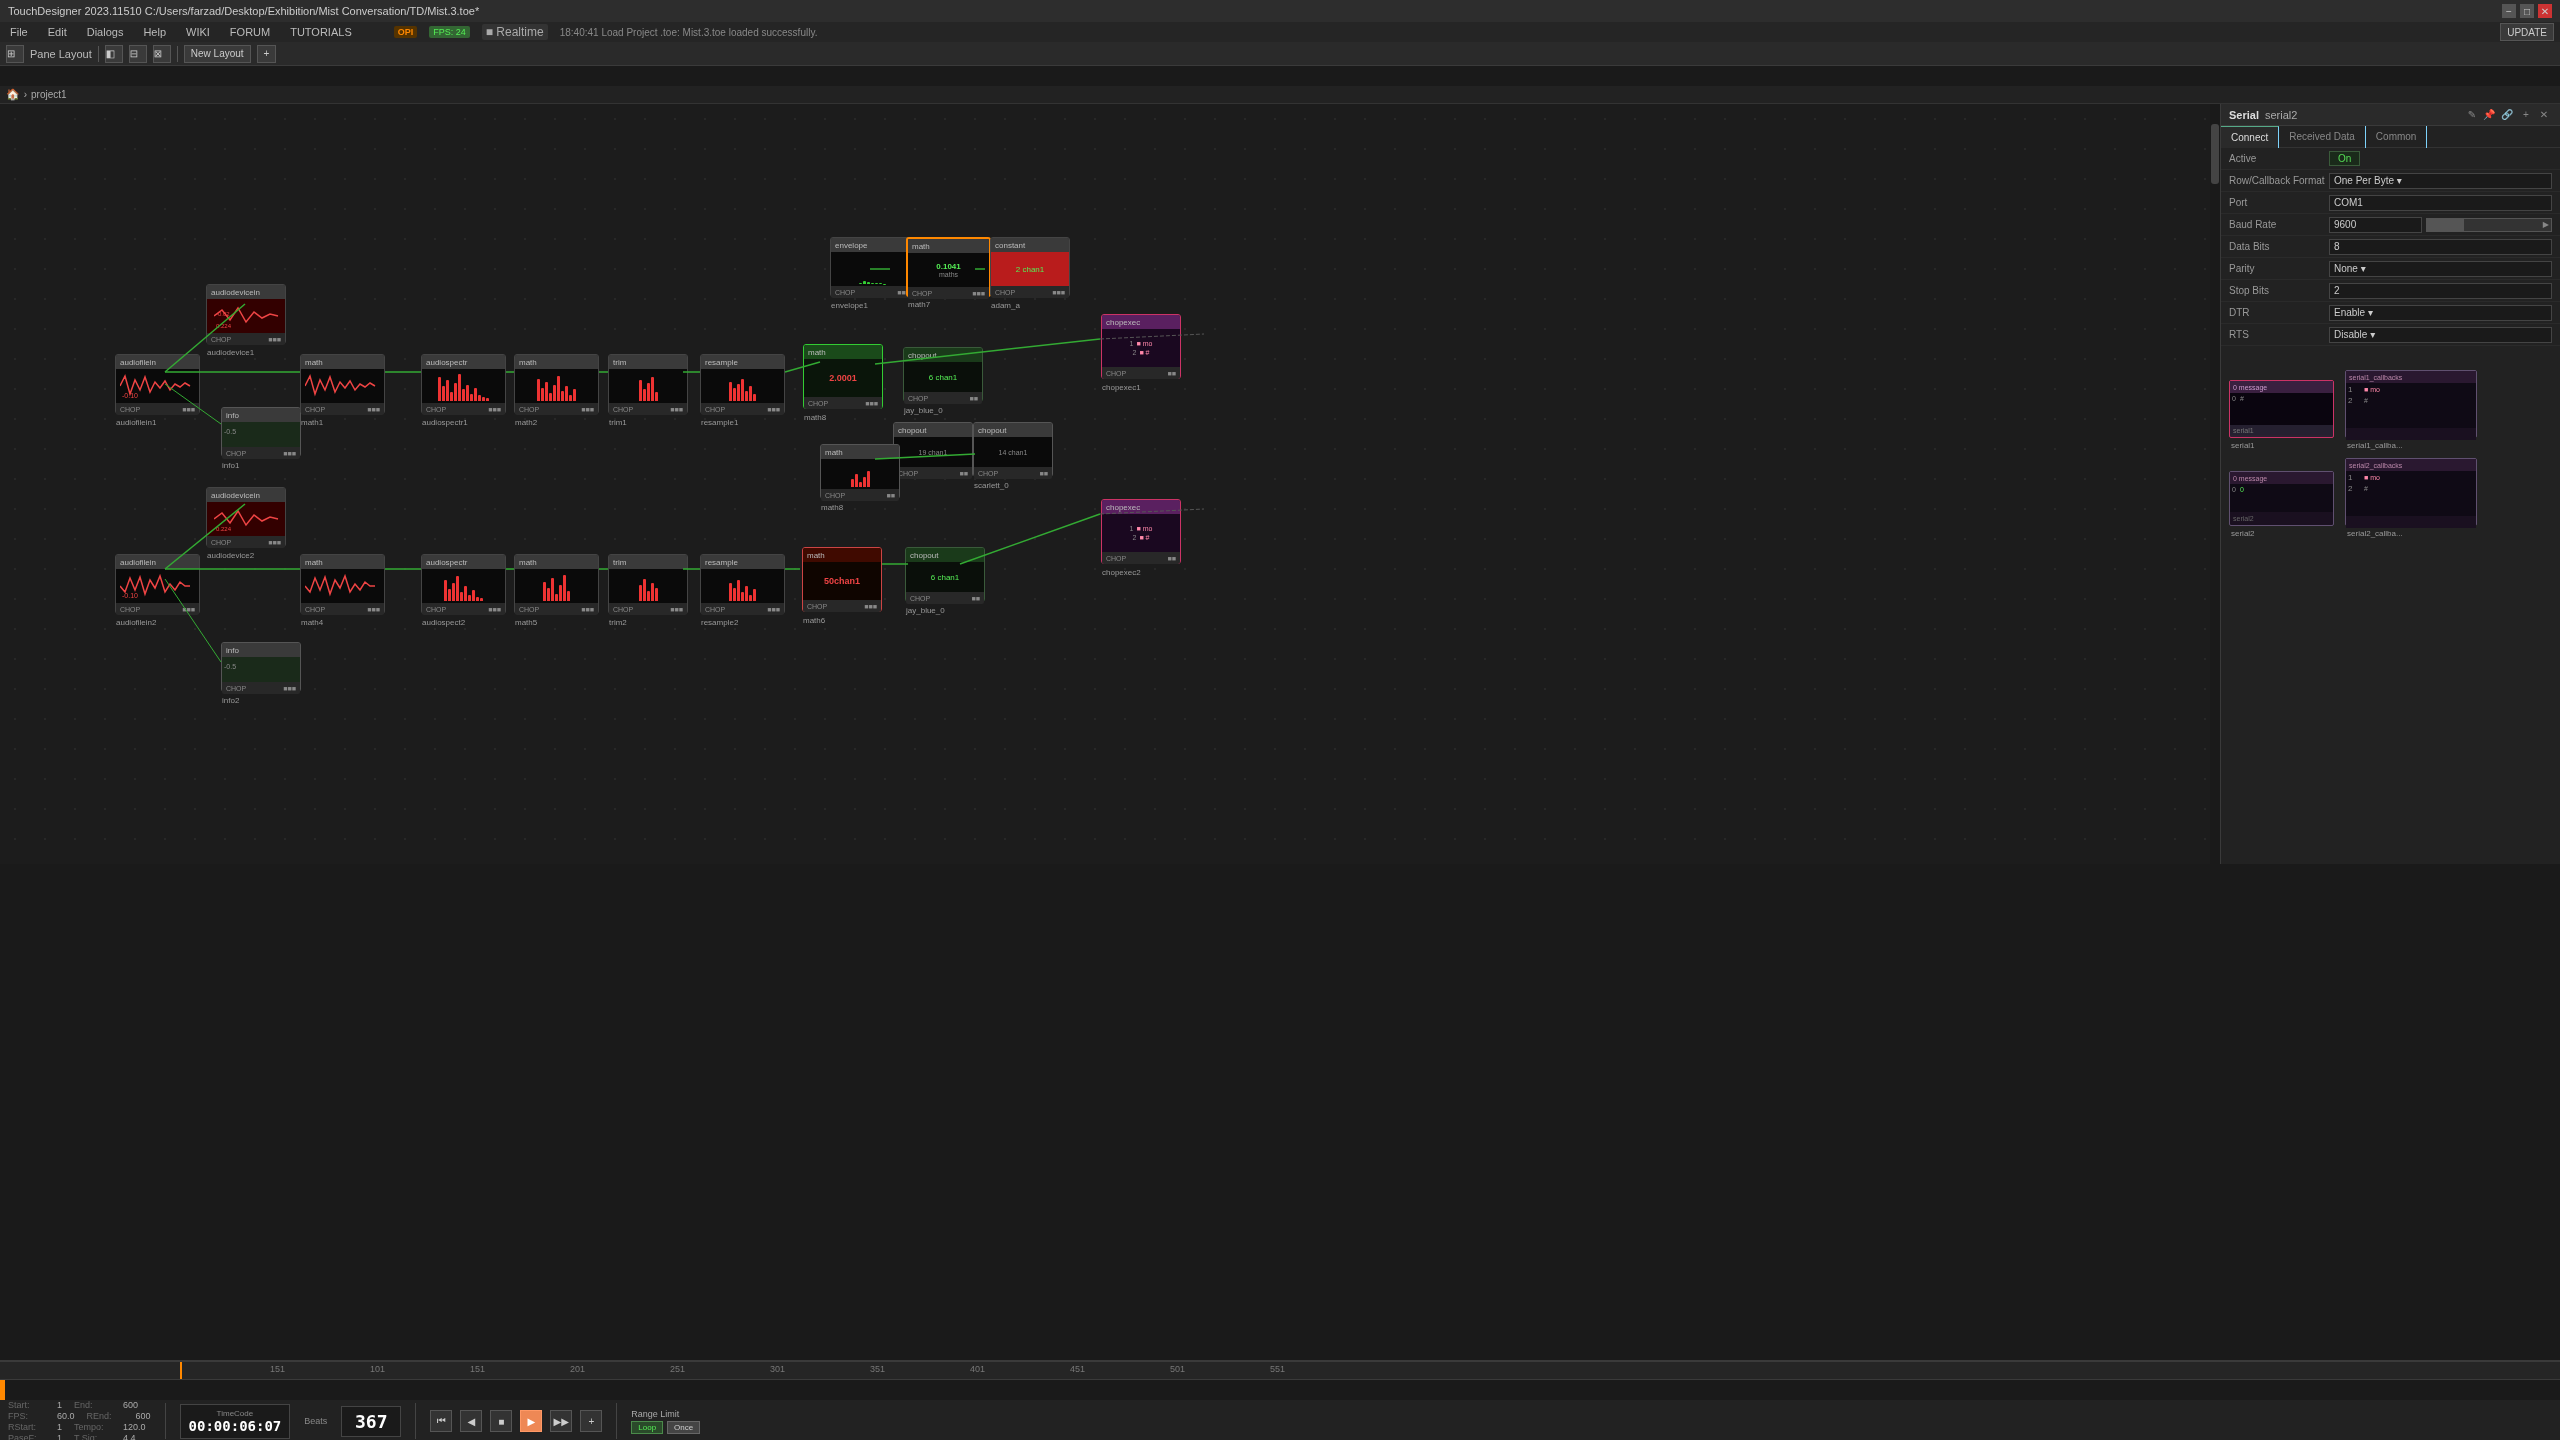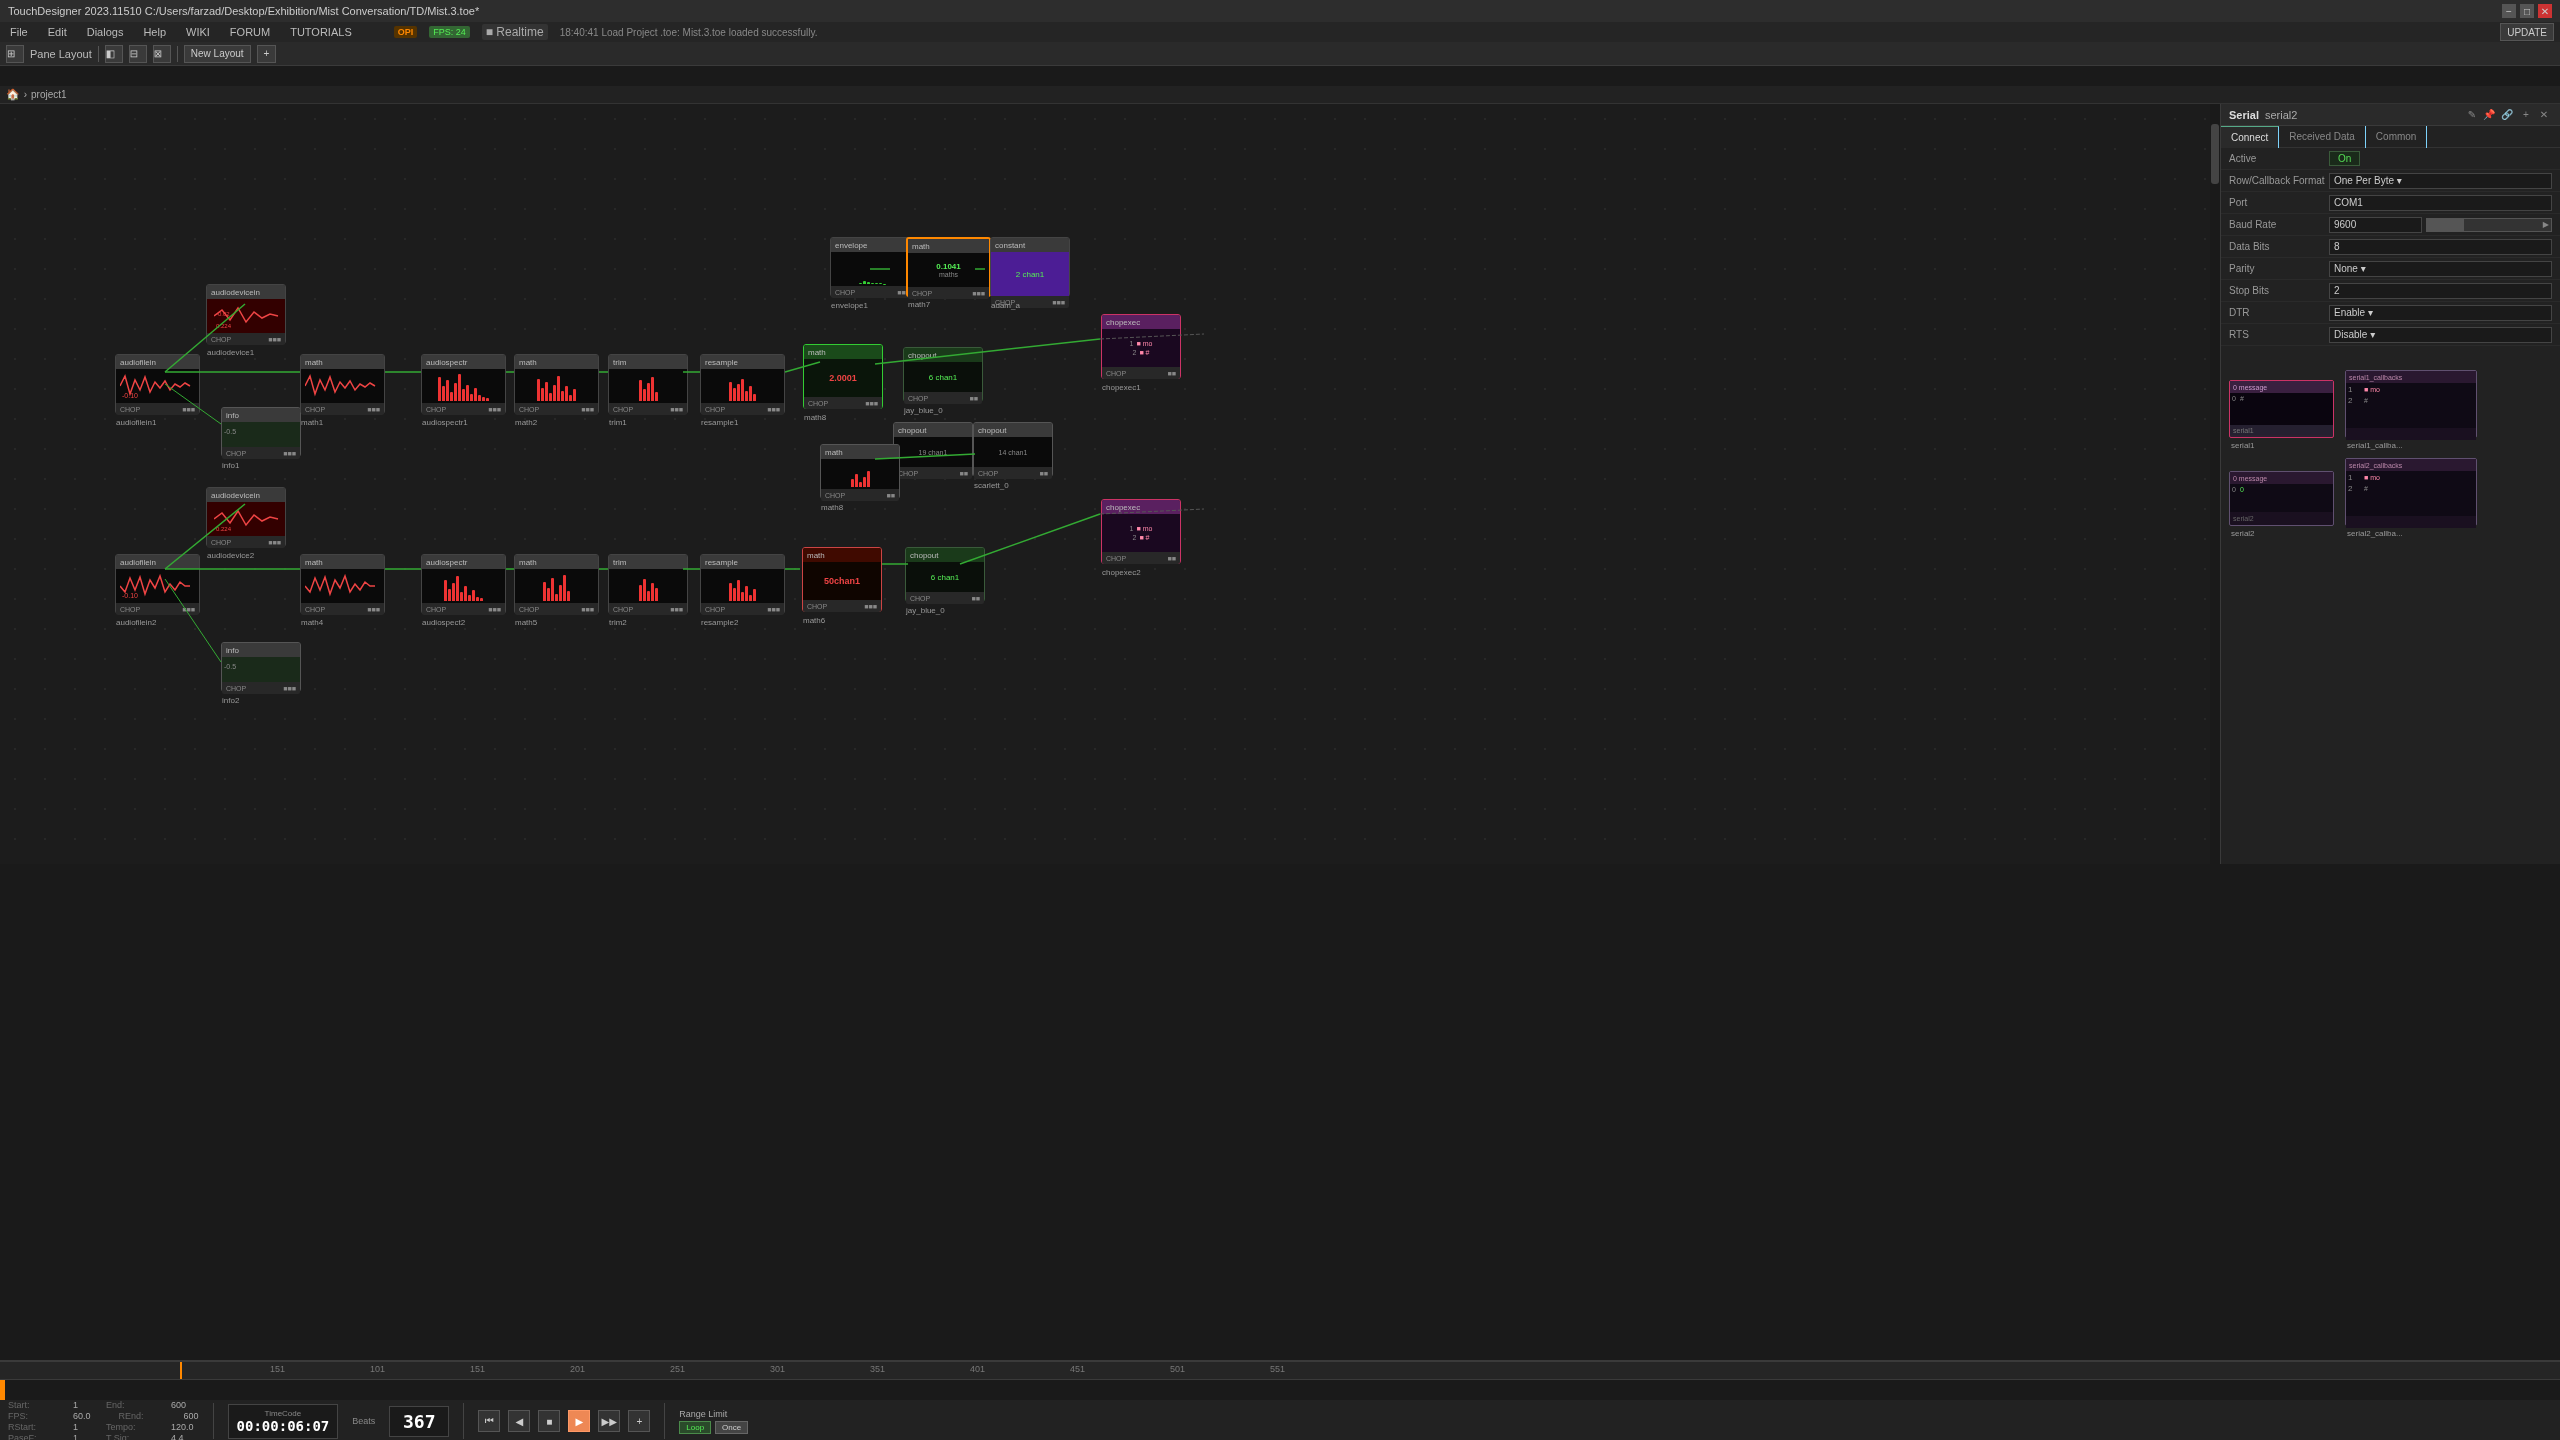--- a/index.html
+++ b/index.html
@@ -549,21 +549,21 @@
       border-color: #4a8a4a;
       color: #5e5;
     }
     .timeline-stat {
       display: flex;
       flex-direction: column;
       gap: 1px;
     }
     .stat-row {
       display: flex;
-      gap: 20px;
+      gap: 4px;
       font-size: 9px;
     }
     .stat-label { color: #666; width: 45px; }
     .stat-value { color: #aaa; }
 
     
     .n-audiodevice1 { left: 206px; top: 180px; width: 75px; }
     .n-audiofilein1 { left: 115px; top: 250px; width: 85px; }
     .n-info1 { left: 221px; top: 303px; width: 70px; }
     .n-math1 { left: 300px; top: 250px; width: 85px; }
@@ -912,21 +912,21 @@
     </div>
     <div class="node-footer">
       <span>CHOP</span>
         <span>■■■</span>
     </div>
     <span class="node-label">math7</span>
   </div>
 
   <div class="node" style="left:990px;top:133px;width:75px;height:60px;">
     <div class="node-header">constant</div>
-    <div class="node-preview" style="height:44px;background:#4c1d95;">
+    <div class="node-preview" style="height:34px;background:#b91c1c;">
       <div style="height:100%;display:flex;align-items:center;justify-content:center;flex-direction:column;">
         <span style="color:#5e5;font-size:8px;">2 chan1</span>
       </div>
     </div>
     <div class="node-footer">
       <span>CHOP</span>
         <span>■■■</span>
     </div>
     <span class="node-label">adam_a</span>
   </div>

